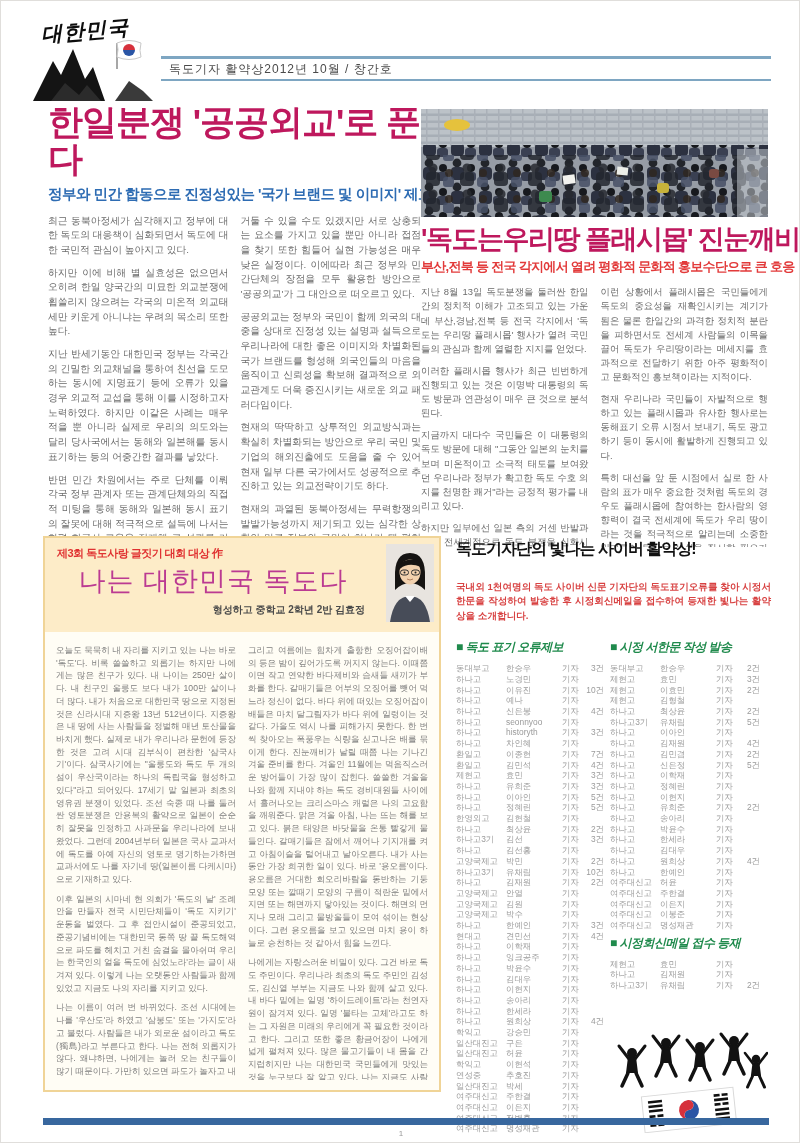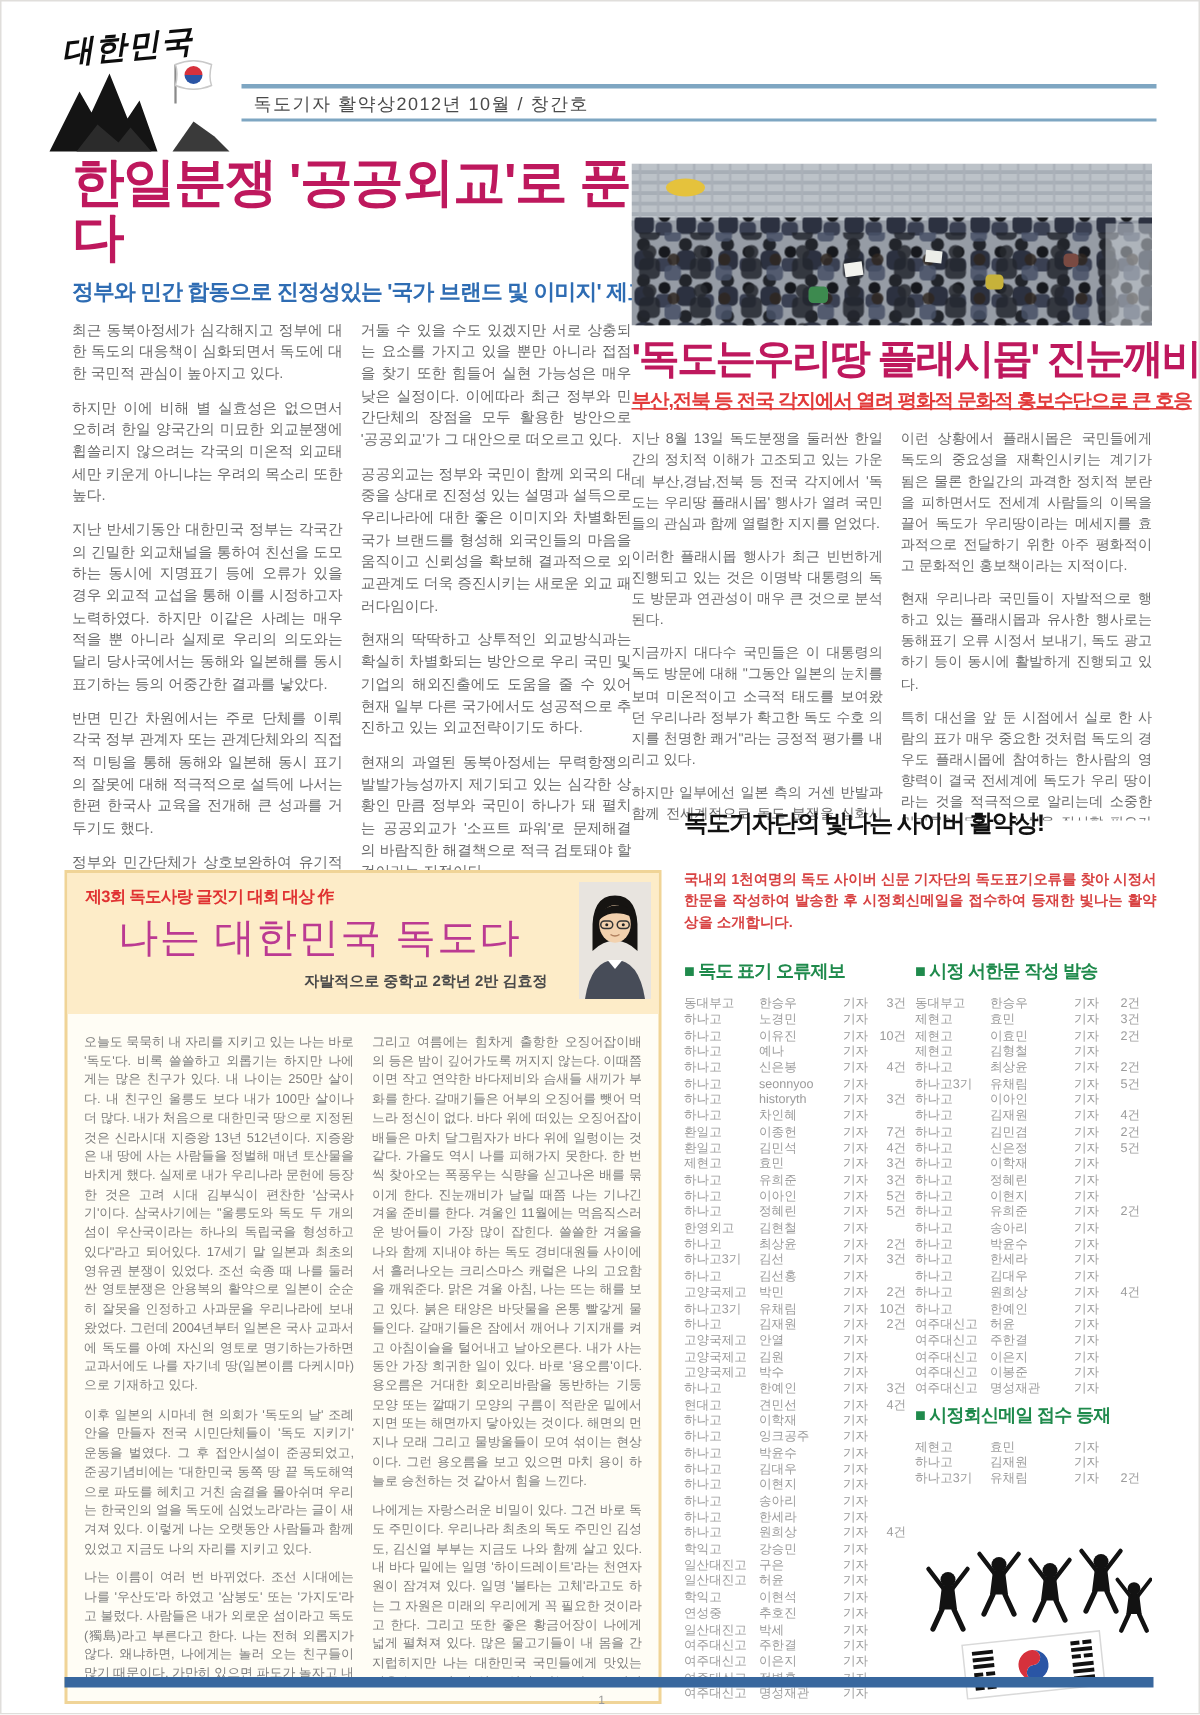--- a/index.html
+++ b/index.html
@@ -34,27 +34,27 @@
   .art1 .sub { margin-top:7px; font-size:14.5px; font-weight:bold; color:#2e6cb3;
                letter-spacing:-0.5px; white-space:nowrap; }
   .art1 .cols { margin-top:10px; height:372px; gap:12px; }
   .art1 .col { width:181px; }
 
   
   .art2 { position:absolute; left:420px; top:108px; width:347px; }
   .photo-crowd { width:347px; height:108px; display:block; }
   .art2 .h1 { font-size:27px; margin-top:8px; letter-spacing:-1.5px; white-space:nowrap; }
   .art2 .sub { margin-top:5px; font-size:13px; font-weight:bold; color:#e23a3a;
-               letter-spacing:-0.7px; white-space:nowrap;text-decoration:underline; }
+               letter-spacing:-0.7px; white-space:nowrap; }
   .art2 .cols { margin-top:9px; height:262px; gap:12px; }
   .art2 .col { width:168px; }
   .art2 .body-p { font-size:9.4px; }
 
   
-  .essay { position:absolute; left:42px; top:579px; width:398px; height:556px;
+  .essay { position:absolute; left:42px; top:535px; width:398px; height:556px;
            background:#fffdf5; border:2px solid #f0d497; }
   .essay-head { position:relative; background:#fdecc8; padding:8px 10px 6px 12px; height:94px; }
   .essay-kicker { font-size:11px; font-weight:bold; color:#e03131; letter-spacing:-0.5px; }
   .essay-title { font-size:27px; font-weight:400; color:#bb3a92; text-align:center;
                  margin-top:2px; padding-right:60px; letter-spacing:1px; white-space:nowrap; }
   .essay-byline { font-size:10px; font-weight:bold; color:#4a4a4a; text-align:right;
                   padding-right:64px; margin-top:4px; }
   .essay-photo { position:absolute; right:5px; top:6px; width:48px; height:78px; display:block; }
   .essay-body { display:flex; gap:12px; padding:12px 11px 0 11px; height:448px; overflow:hidden; }
   .essay-col { width:182px; overflow:hidden; }
@@ -63,21 +63,21 @@
 
   
   .cyber { position:absolute; left:455px; top:538px; width:315px; }
   .cyber-title { font-size:16px; font-weight:900; color:#111; letter-spacing:-1px; white-space:nowrap; }
   .cyber-intro { margin-top:20px; font-size:9.6px; font-weight:bold; color:#d84343;
                  line-height:1.5; text-align:justify; word-break:break-all; }
   .cyber-cols { display:flex; margin-top:16px; }
   .c-col { width:156px; }
   .c-col.left { width:154px; }
   .c-h { font-size:12px; font-weight:800; color:#1f8a4c; letter-spacing:-0.5px;
-         margin-bottom:7px; white-space:nowrap; }
+         margin-bottom:7px; white-space:nowrap;font-style:italic; }
   .c-h.reply { margin-top:4px; }
   .r-row { display:flex; align-items:baseline; font-size:8.4px; color:#9b9b9b;
            line-height:10.7px; white-space:nowrap; }
   .r-school { width:50px; flex:none; }
   .r-name  { width:50px; flex:none; text-align-last:justify; text-align:justify; }
   .r-suffix{ width:24px; flex:none; padding-left:6px; }
   .r-count { flex:1; text-align:right; padding-right:6px; }
   .jump-photo { margin-top:24px; width:158px; height:118px; display:block; }
 
   
@@ -187,21 +187,21 @@
           </div>
 
       </div>
     </div>
   </div>
 
   <div class="essay">
     <div class="essay-head">
       <div class="essay-kicker">제3회 독도사랑 글짓기 대회 대상 作</div>
       <div class="essay-title">나는 대한민국 독도다</div>
-      <div class="essay-byline">자발적으로 중학교 2학년 2반 김효정</div>
+      <div class="essay-byline">형성하고 중학교 2학년 2반 김효정</div>
       <svg class="essay-photo" viewBox="0 0 48 78">
         <rect width="48" height="78" fill="#e8e4df"></rect>
         <path d="M9,34 Q8,9 24,9 Q40,9 39,34 L39,46 Q32,39 24,39 Q16,39 9,46 Z" fill="#161412"></path>
         <ellipse cx="24" cy="28" rx="10.5" ry="12.5" fill="#f2d1ae"></ellipse>
         <path d="M13,22 Q18,14 30,16 Q36,18 35,23 Q28,20 22,21 Q16,22 13,26 Z" fill="#161412"></path>
         <rect x="14.5" y="26" width="8" height="5" rx="2.5" fill="none" stroke="#333" stroke-width="1"></rect>
         <rect x="25.5" y="26" width="8" height="5" rx="2.5" fill="none" stroke="#333" stroke-width="1"></rect>
         <circle cx="18.5" cy="28.5" r="1" fill="#222"></circle>
         <circle cx="29.5" cy="28.5" r="1" fill="#222"></circle>
         <path d="M21,35 Q24,37 27,35" stroke="#b07f5e" stroke-width="1" fill="none"></path>

